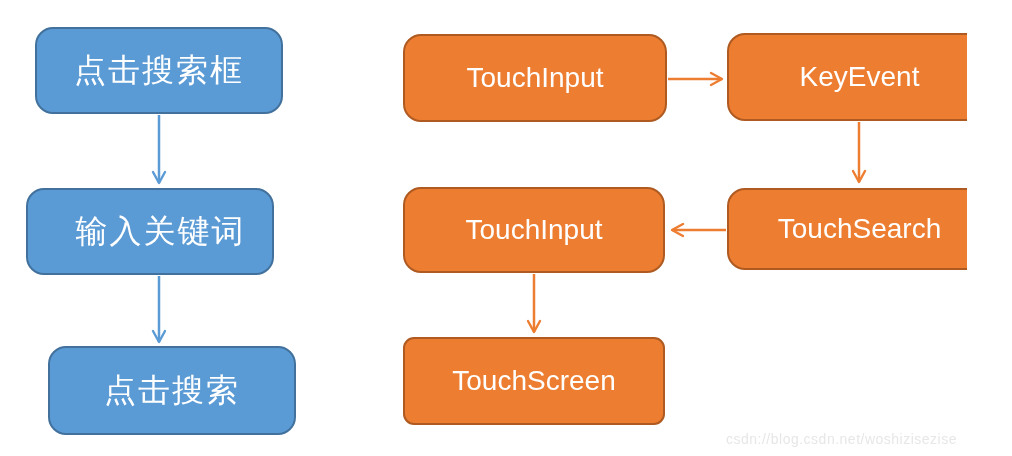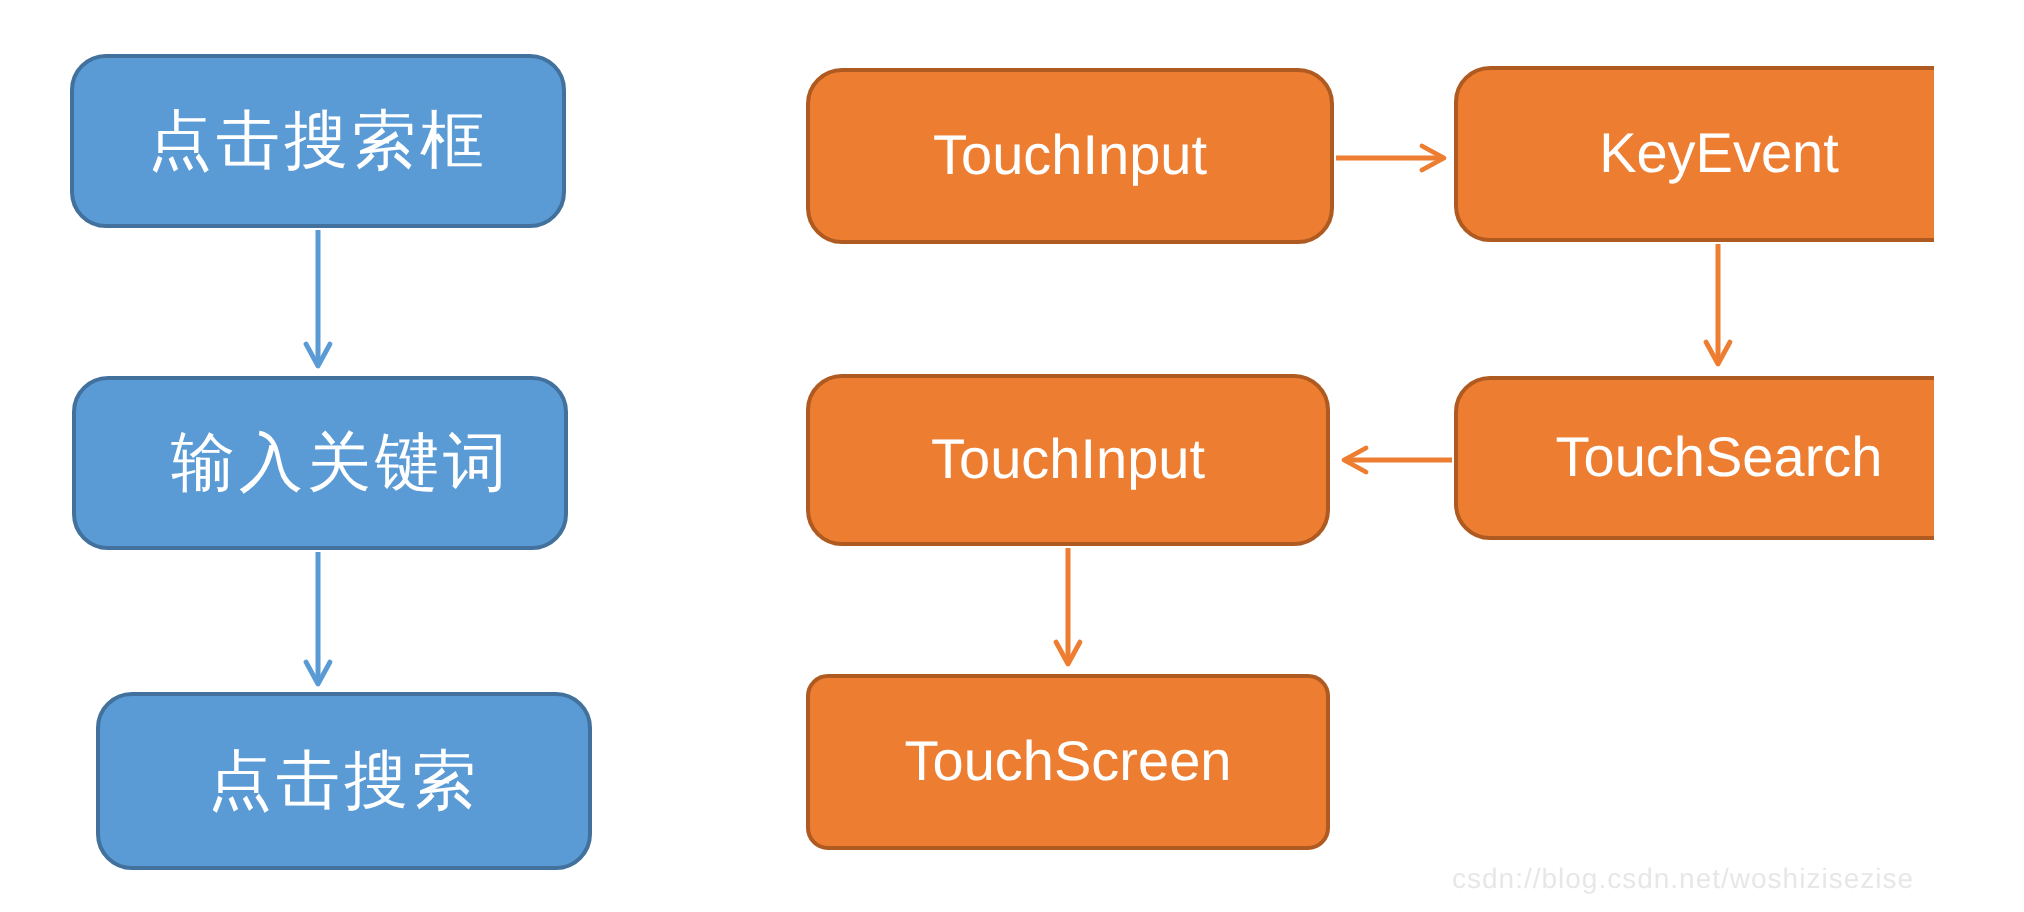--- a/index.html
+++ b/index.html
@@ -73,21 +73,21 @@
     <line x1="159" y1="276" x2="159" y2="342" stroke="#5b9bd5" stroke-width="2.5" marker-end="url(#head-blue)"></line>
     <line x1="668" y1="79" x2="722" y2="79" stroke="#ed7d31" stroke-width="2.5" marker-end="url(#head-orange)"></line>
     <line x1="859" y1="122" x2="859" y2="182" stroke="#ed7d31" stroke-width="2.5" marker-end="url(#head-orange)"></line>
     <line x1="726" y1="230" x2="672" y2="230" stroke="#ed7d31" stroke-width="2.5" marker-end="url(#head-orange)"></line>
     <line x1="534" y1="274" x2="534" y2="332" stroke="#ed7d31" stroke-width="2.5" marker-end="url(#head-orange)"></line>
   </svg>
 
   <div class="node blue" style="left:35px; top:27px; width:248px; height:87px;">
     <span>点击搜索框</span>
   </div>
-  <div class="node blue" style="left:36px; top:188px; width:248px; height:87px;padding-left:21px;">
+  <div class="node blue" style="left:26px; top:188px; width:248px; height:87px;padding-left:21px;">
     <span>输入关键词</span>
   </div>
   <div class="node blue" style="left:48px; top:346px; width:248px; height:89px;">
     <span>点击搜索</span>
   </div>
 
   <div class="node orange" style="left:403px; top:34px; width:264px; height:88px;">
     <span>TouchInput</span>
   </div>
   <div class="node orange" style="left:727px; top:188px; width:265px; height:82px;">

